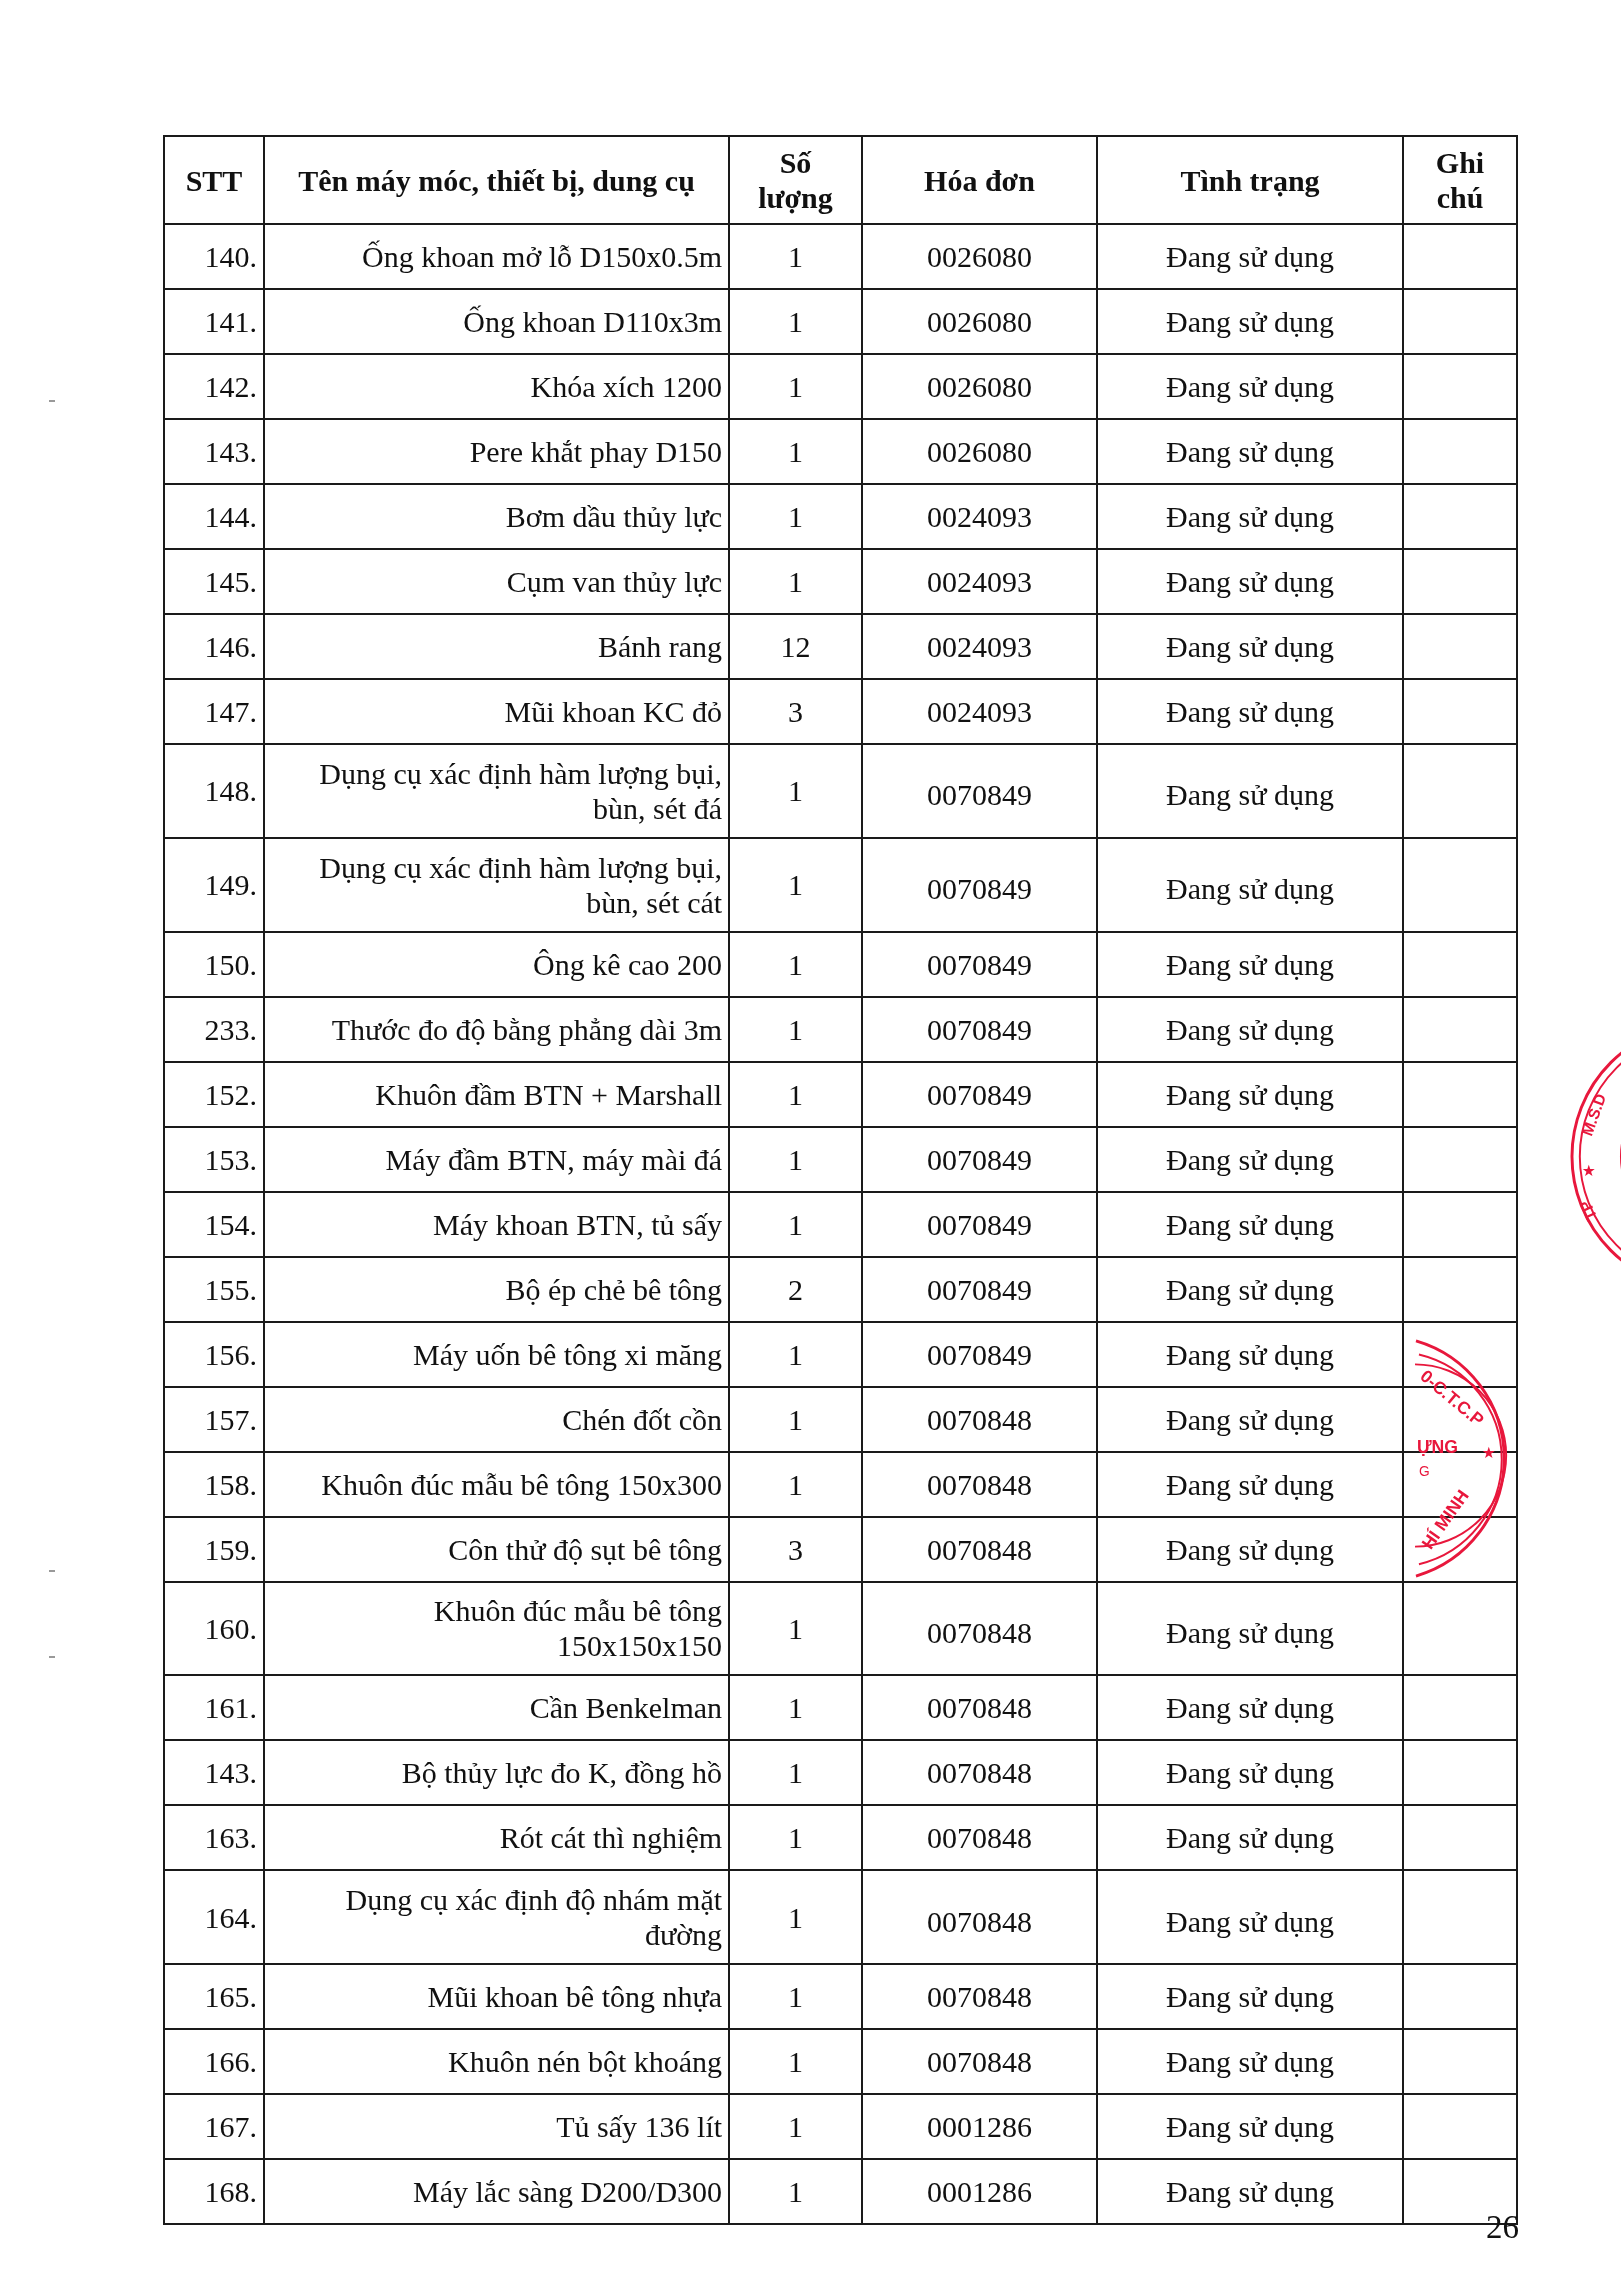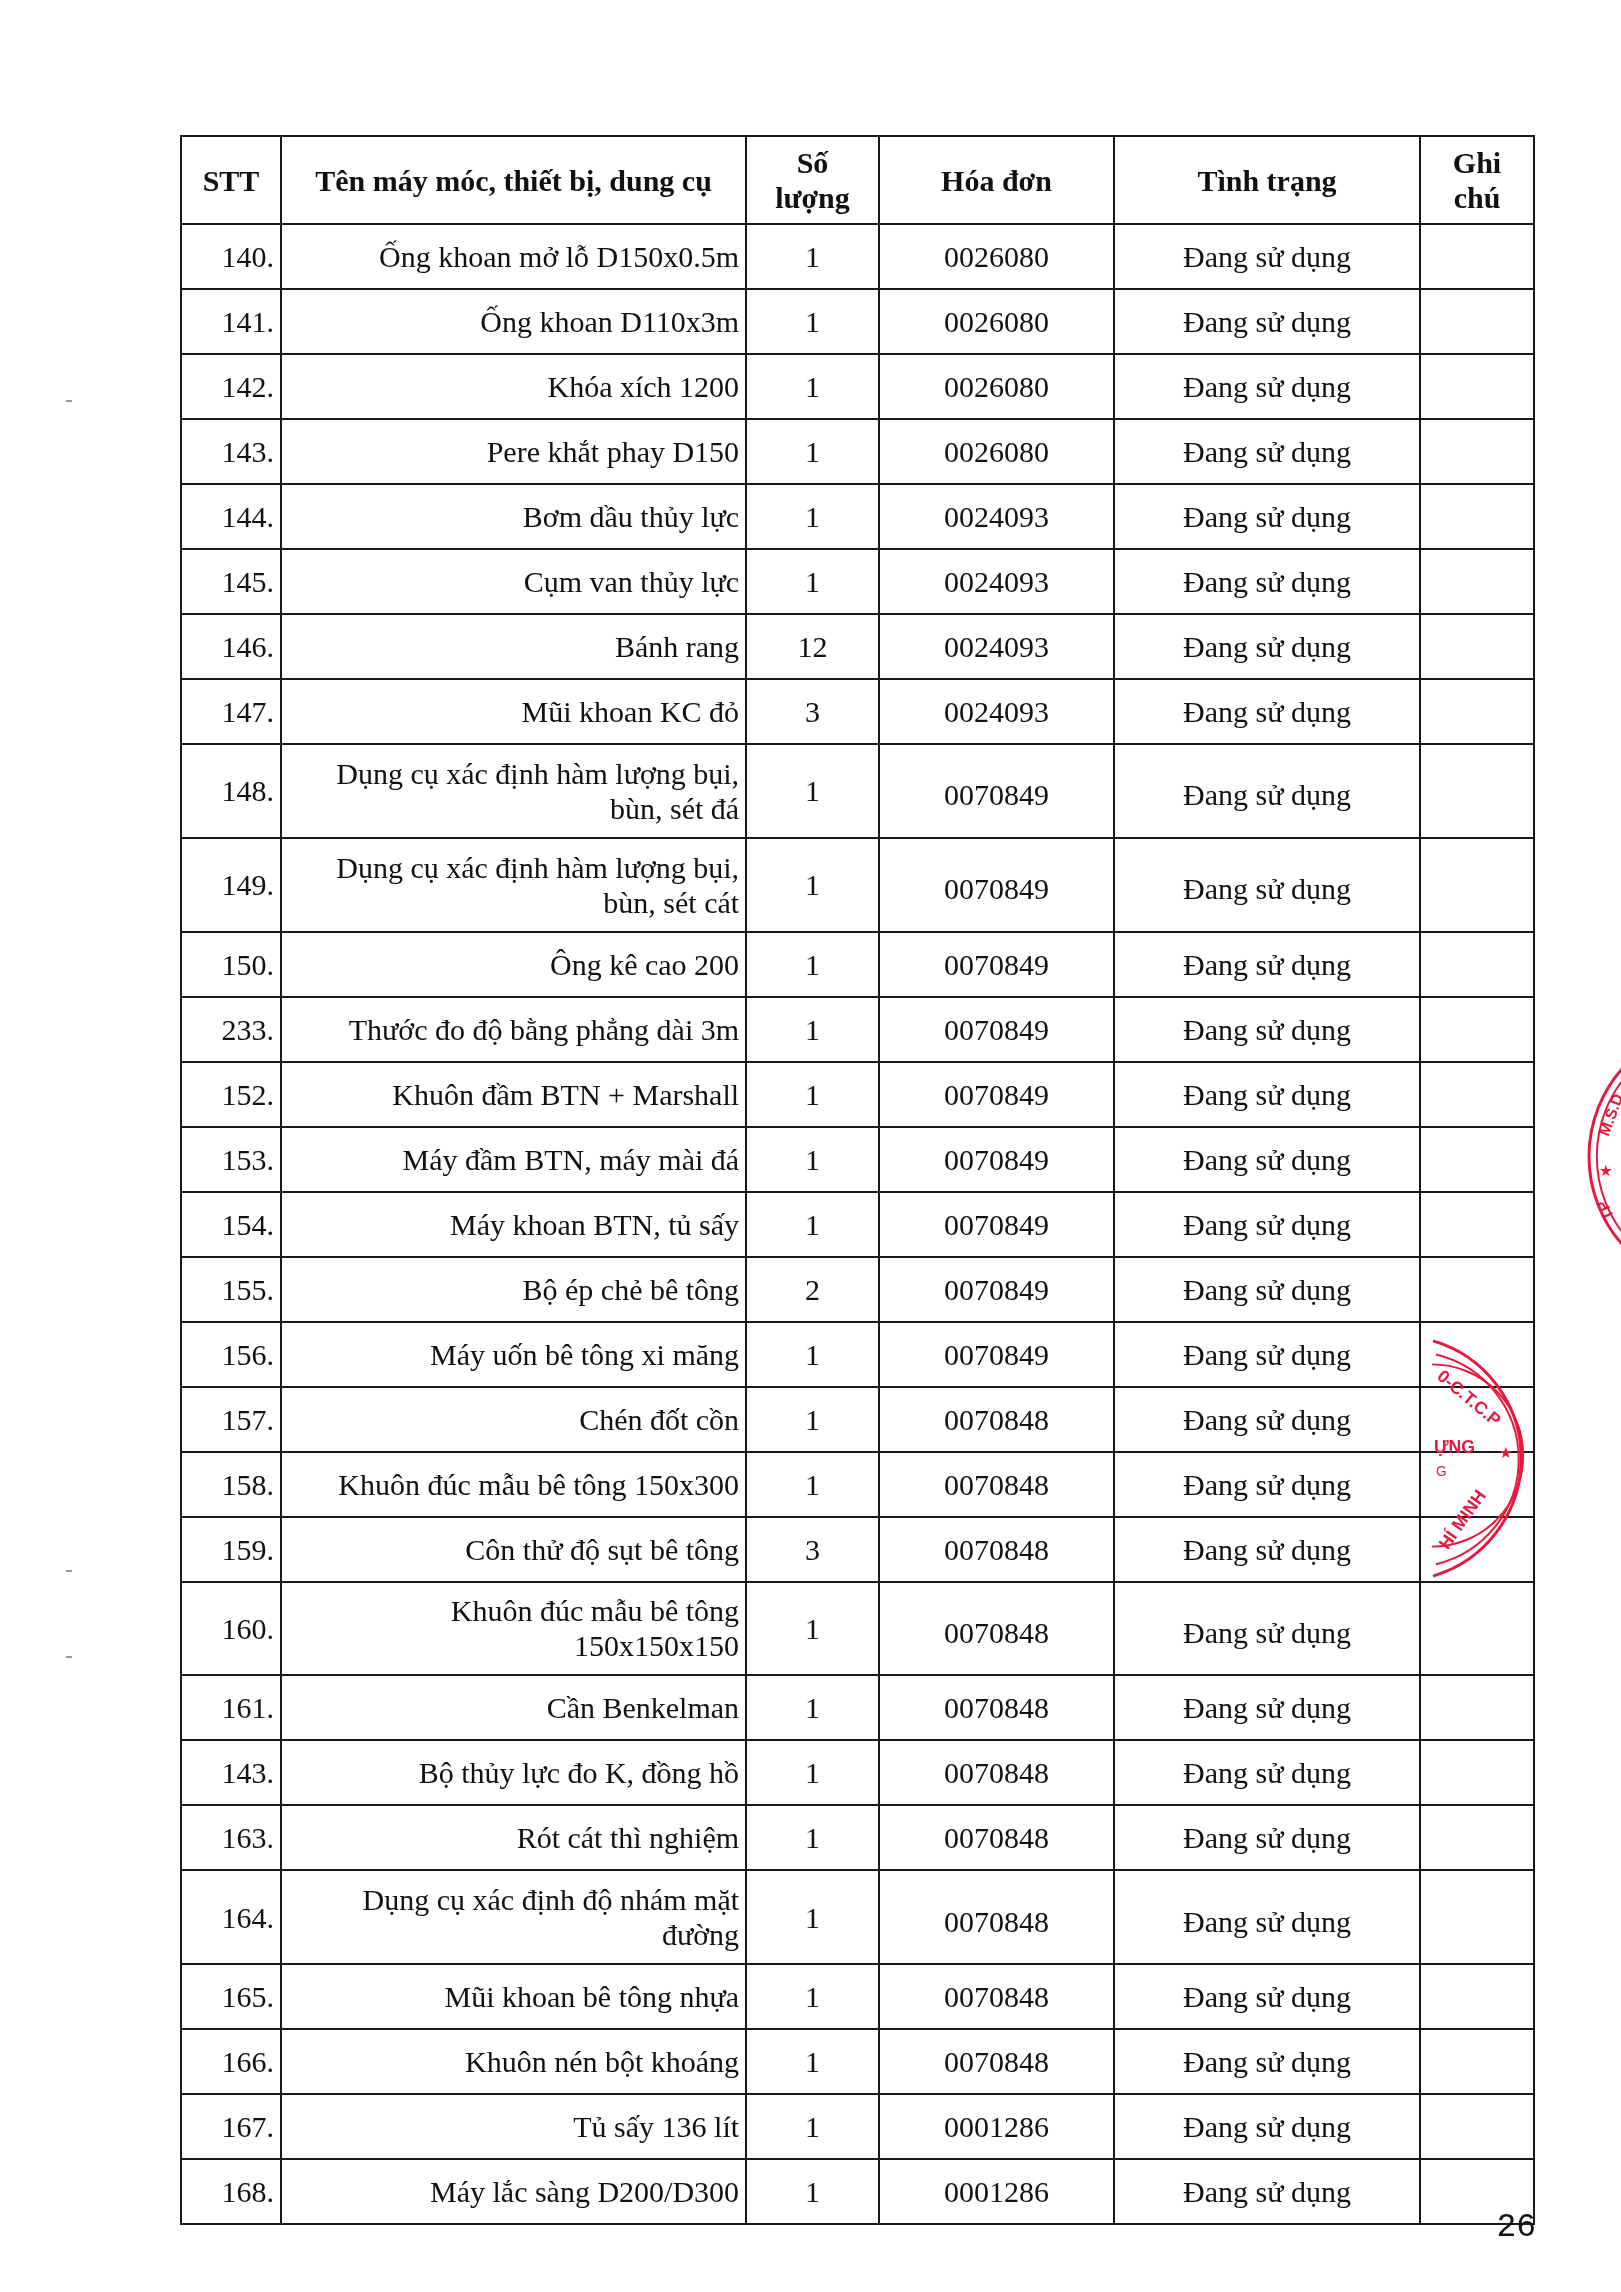--- a/index.html
+++ b/index.html
@@ -1,20 +1,20 @@
 <!DOCTYPE html>
 <html><head>
   <meta charset="utf-8">
   <style>
     html, body { margin: 0; padding: 0; background: #ffffff; }
     body {
       width: 1621px; height: 2293px; position: relative; overflow: hidden;
       font-family: "Liberation Serif", "DejaVu Serif", serif; color: #111;
     }
-    .page { position: absolute; left: 17px; top: 0; width: 1344px; height: 2293px; }
+    .page { position: absolute; left: 0; top: 0; width: 1344px; height: 2293px; }
     table.inv {
       position: absolute; left: 163px; top: 135px;
       border-collapse: collapse; table-layout: fixed;
       width: 1353px;
     }
     table.inv th, table.inv td {
       border: 2px solid #1a1a1a;
       font-size: 30px; line-height: 35px;
       padding: 0 5.9px;
     }
@@ -31,21 +31,21 @@
     tr.tall td.inv-no, tr.tall td.status { padding-top: 7.8px; }
     td.note { }
     col.c1 { width: 100px; }
     col.c2 { width: 465px; }
     col.c3 { width: 133px; }
     col.c4 { width: 235px; }
     col.c5 { width: 306px; }
     col.c6 { width: 114px; }
     .page-number {
       position: absolute; left: 1460px; top: 2209px;
-      font-size: 33px; width: 59px; text-align: right; font-family: Liberation Mono, monospace;
+      font-size: 33px; width: 59px; text-align: right;
     }
     .stamp {
       position: absolute; pointer-events: none;
     }
     .margin-mark {
       position: absolute; width: 5.9px; height: 2px; background: #999;
     }
   </style>
 </head>
 <body>

